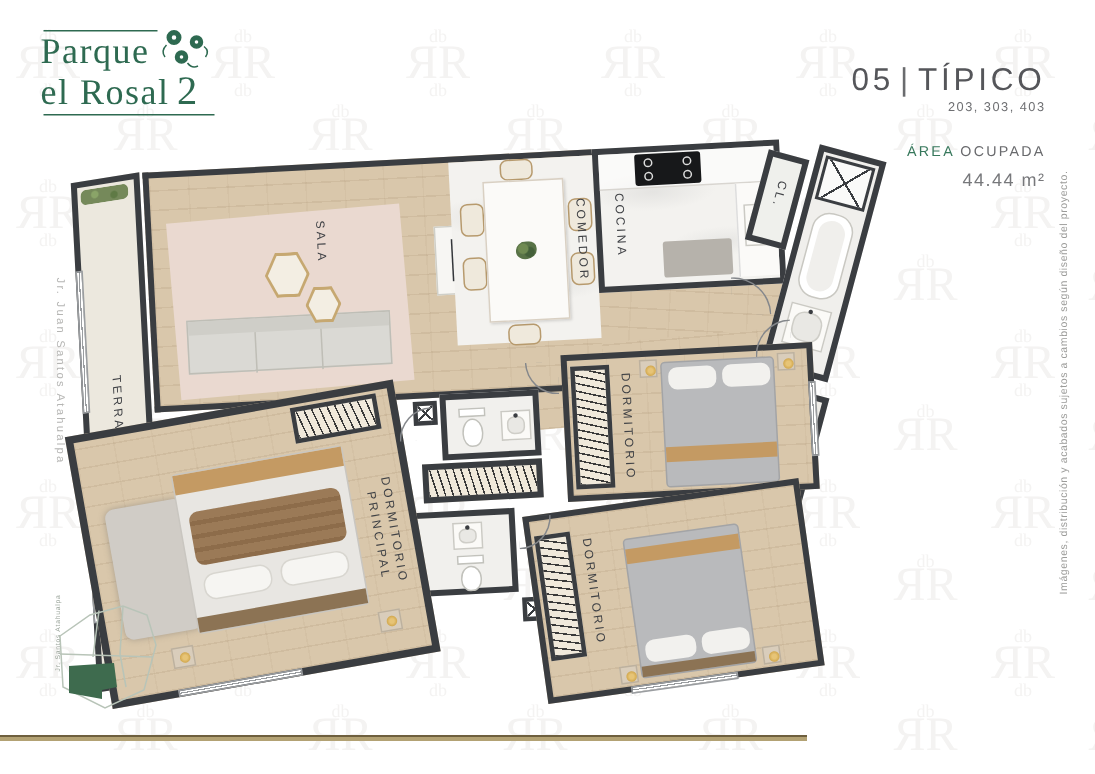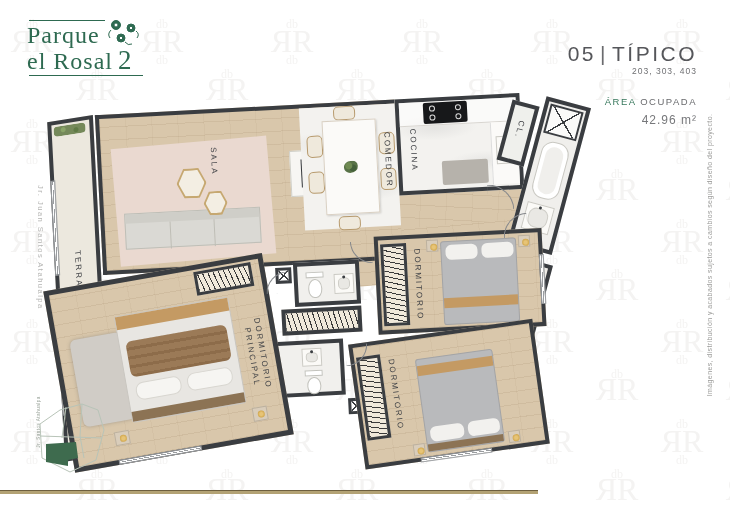--- a/index.html
+++ b/index.html
@@ -143,21 +143,21 @@
 
   <section class="hdr">
     <div class="title">
       <span>05</span><span class="sep">|</span><span>TÍPICO</span>
     </div>
     <div class="units">203, 303, 403</div>
     <div class="arealbl">
       <span class="accent">ÁREA</span>
       <span>OCUPADA</span>
     </div>
-    <div class="areaval">42.96 m²</div>
+    <div class="areaval">44.44 m²</div>
   </section>
 
   <div class="street-left">Jr. Juan Santos Atahualpa</div>
   <div class="disclaimer">Imágenes, distribución y acabados sujetos a cambios según diseño del proyecto.</div>
 
   <div class="plan">
 
     <div class="patch wood" style="left:342px;top:98px;width:142px;height:76px;transform:rotate(6deg);"></div>
     <div class="patch wood" style="left:298px;top:138px;width:184px;height:54px;transform:rotate(-2deg);"></div>
 

